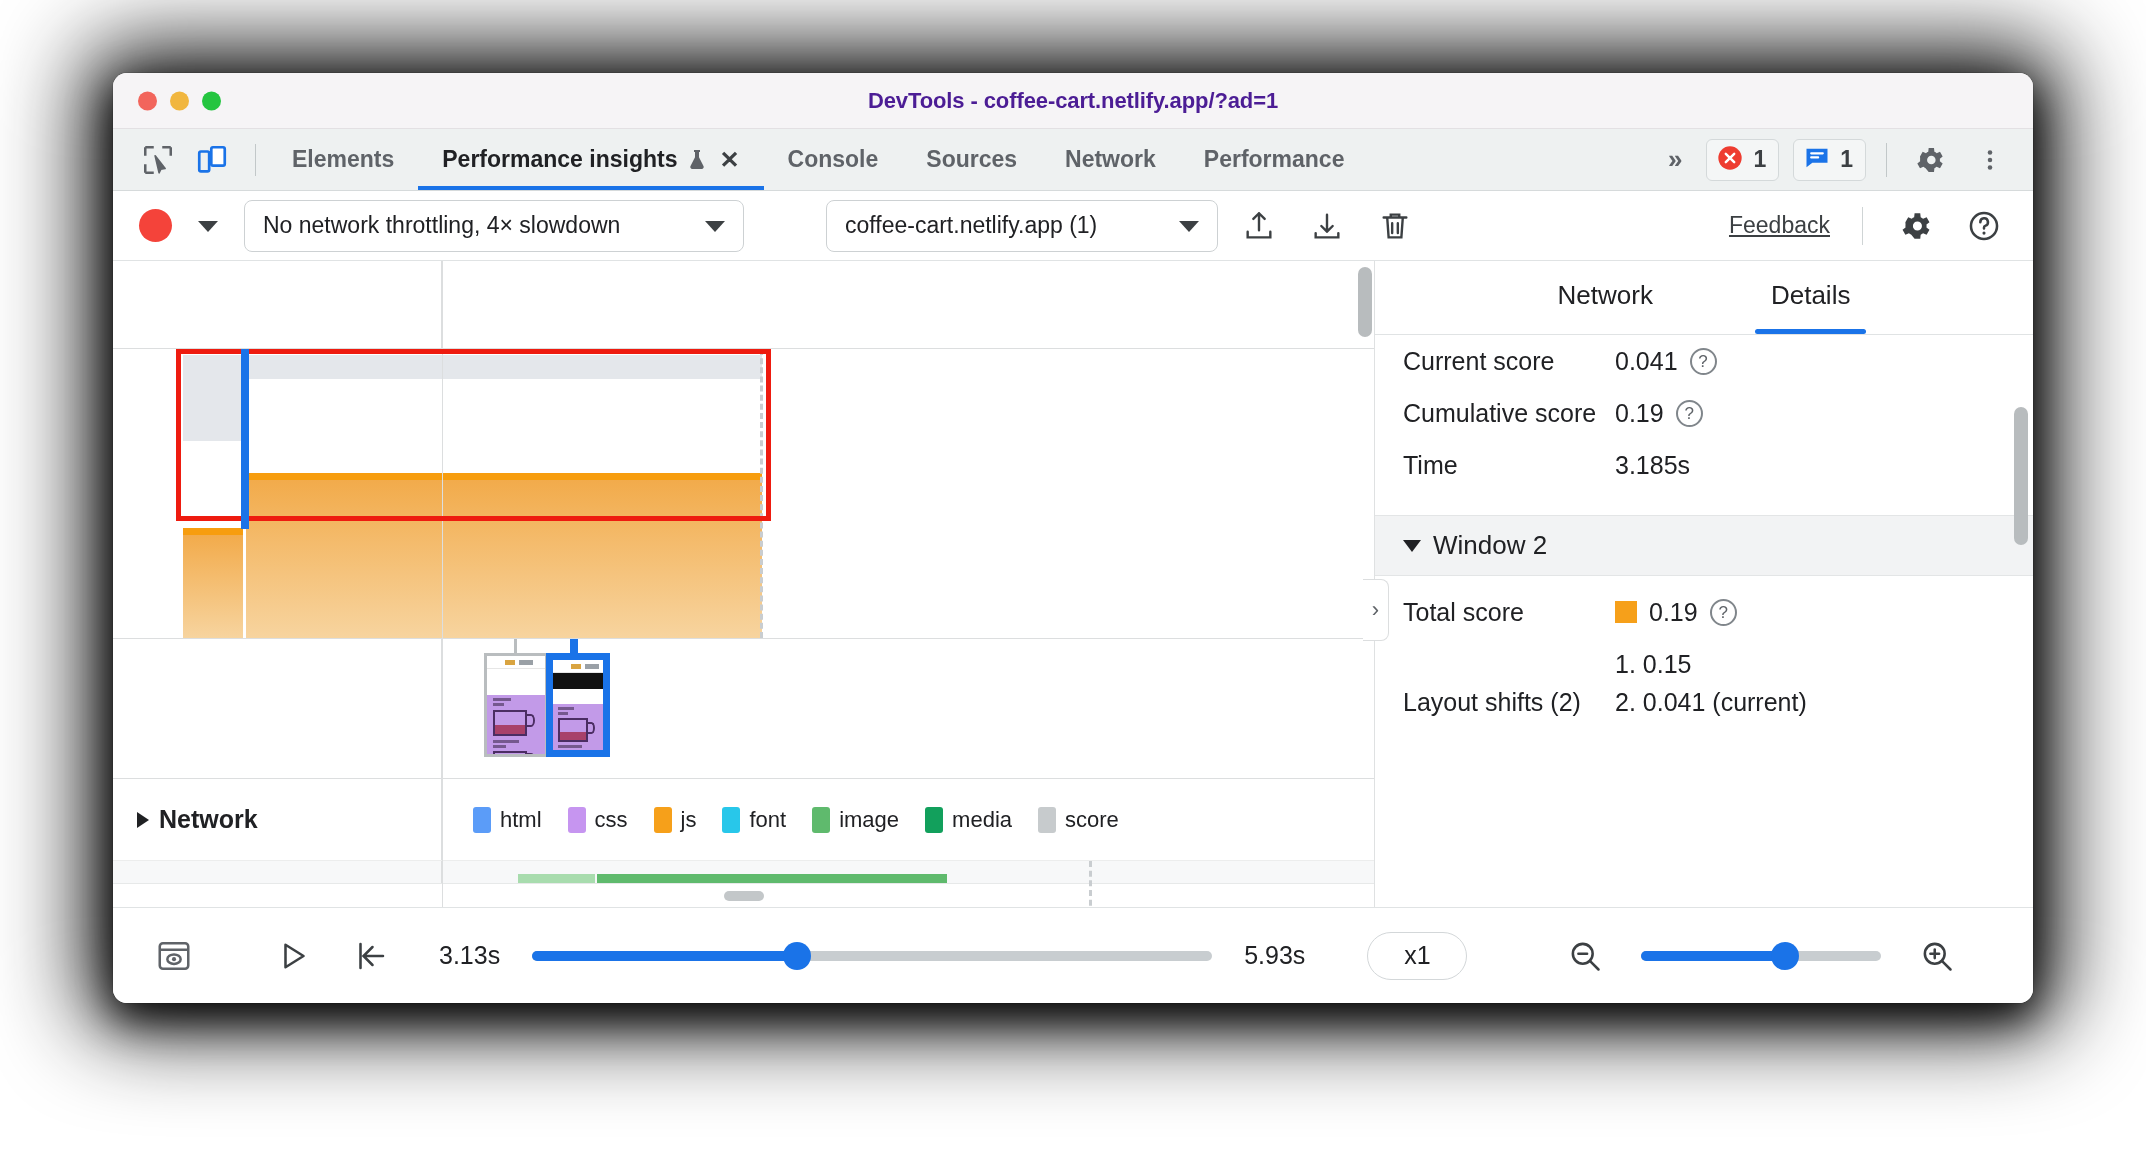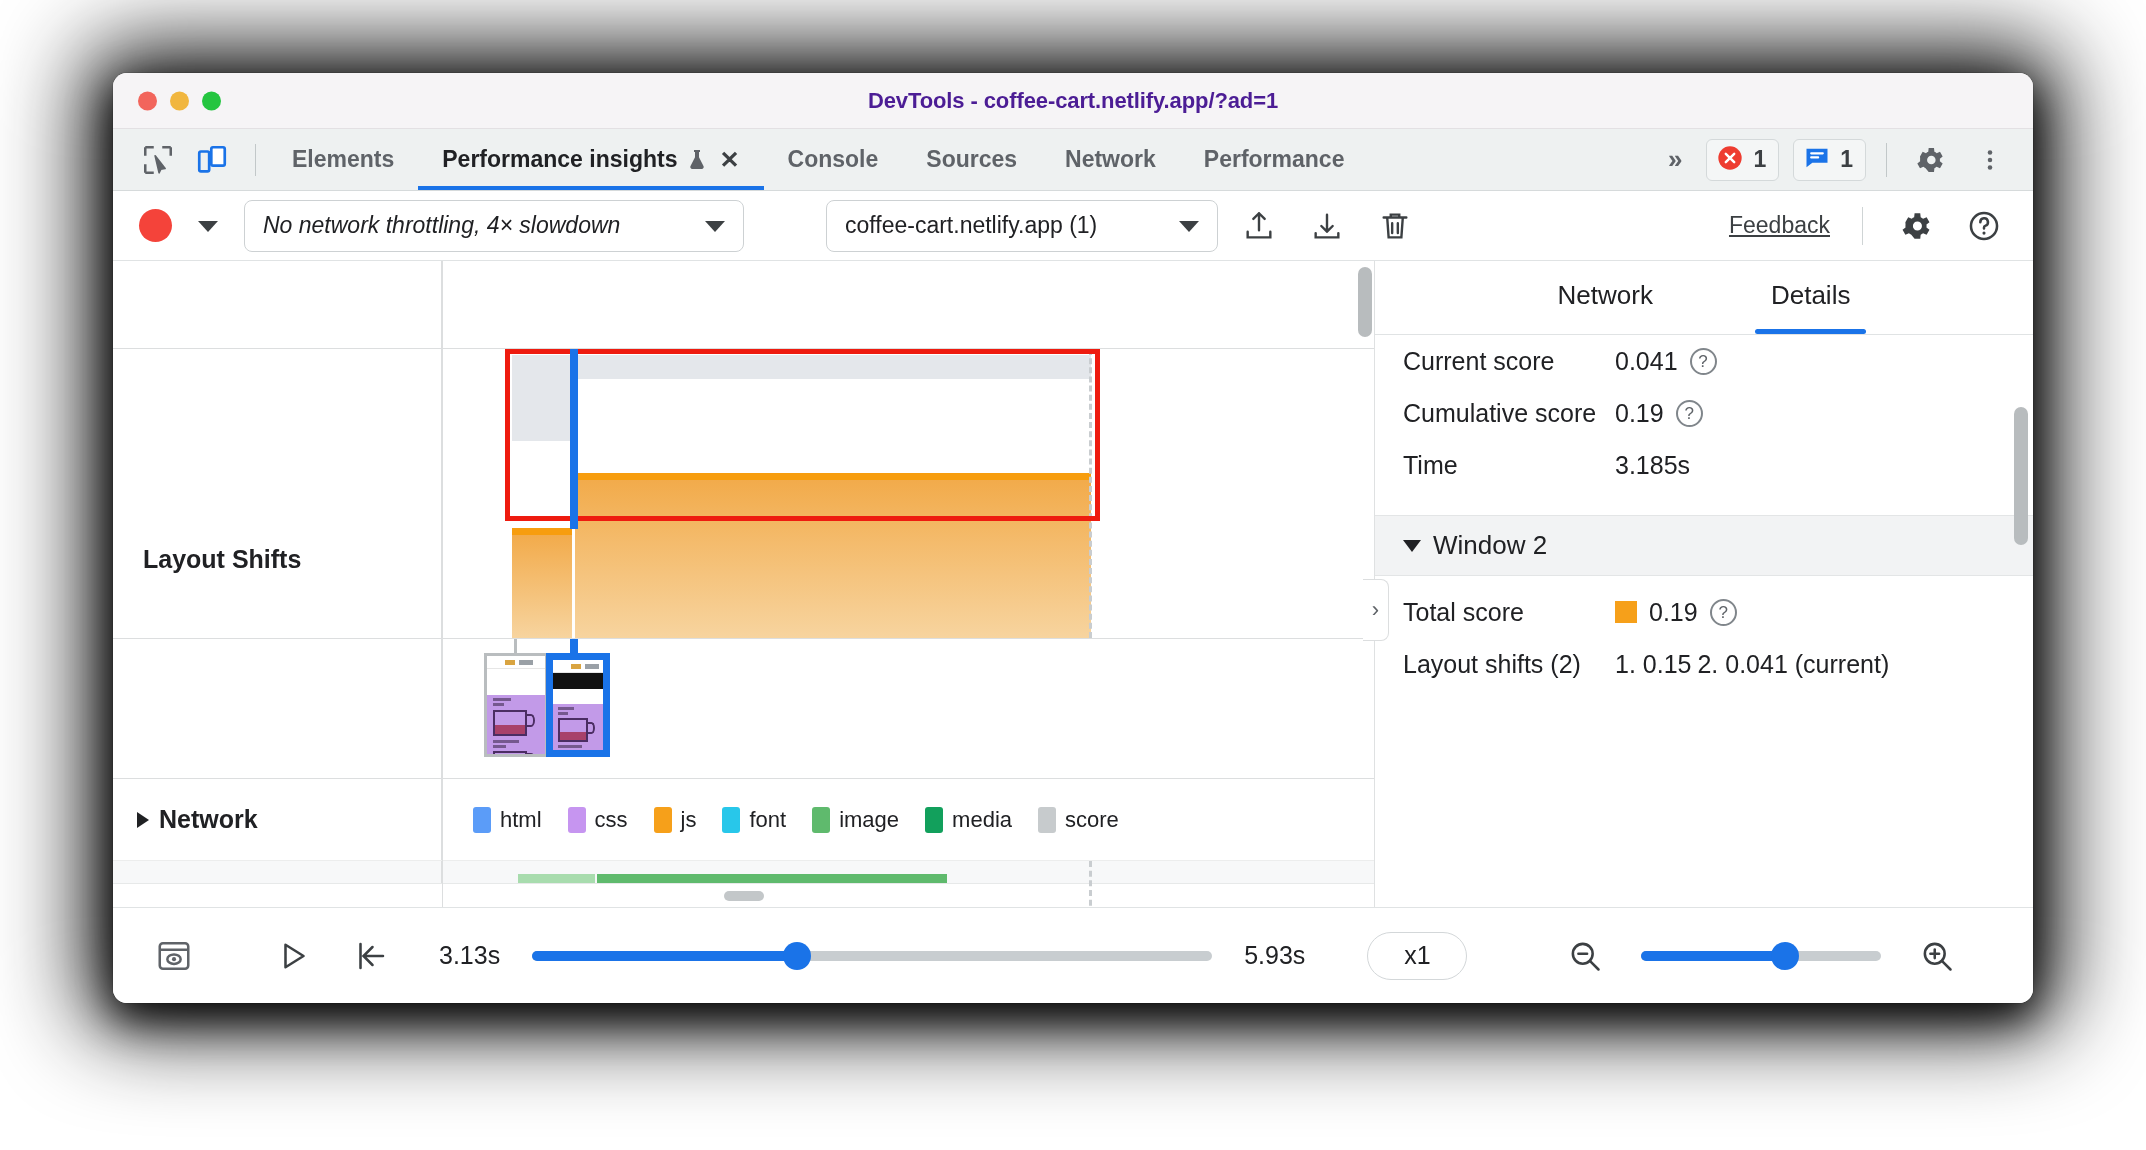--- a/index.html
+++ b/index.html
@@ -358,21 +358,21 @@
   }
   .kv .k {
     width: 212px; flex: 0 0 212px;
     font-size: 25px; color: #202124; line-height: 1.28;
   }
   .kv .v {
     font-size: 25px; color: #202124; line-height: 1.28;
     display: flex; align-items: center; gap: 12px;
     flex-wrap: wrap;
   }
-  .kv .v .stack { display: flex; flex-direction: row; gap: 6px; }
+  .kv .v .stack { display: flex; flex-direction: column; gap: 6px; }
   .qmark {
     display: inline-flex; align-items: center; justify-content: center;
     width: 27px; height: 27px; border-radius: 50%;
     border: 2px solid #80868b; color: #5f6368;
     font-size: 17px; line-height: 1;
   }
   .swatch-or { width: 22px; height: 22px; background: #f6a01a; display:inline-block; }
   .window-head {
     background: #f2f3f4;
     border-top: 1px solid #e3e5e6;
@@ -516,21 +516,21 @@
       </div>
     </div>
 
     <div class="perfbar">
       <span class="rec-dot"></span>
       <span class="caret-btn">
         <svg width="24" height="16" viewBox="0 0 24 16">
             <path d="M2 3h20L12 14z" fill="#3c4043"></path>
           </svg>
       </span>
-      <span class="select-box" style="width:500px;font-style:italic;">
+      <span class="select-box" style="width:500px;">
         <span>No network throttling, 4× slowdown</span>
         <span class="sel-caret">
           <svg width="24" height="16" viewBox="0 0 24 16">
               <path d="M2 3h20L12 14z" fill="#3c4043"></path>
             </svg>
         </span>
       </span>
       <span style="width:54px"></span>
       <span class="select-box" style="width:392px;gap:37px;">
         <span>coffee-cart.netlify.app (1)</span>
@@ -573,21 +573,20 @@
 
     <div class="body-area">
 
       <div class="timeline">
 
         <div class="ruler">
           <div class="gutter"></div>
         </div>
 
         <div class="ls-row">
-          <div class="ls-label">Layout Shifts</div>
           <div class="ls-canvas">
             <div class="dashline" style="left:647px;"></div>
             <div class="shift-shade" style="left:70px; top:6px; width:60px; height:86px;"></div>
             <div class="shift-shade" style="left:133px; top:6px; width:516px; height:24px;"></div>
             <div class="shift-bar" style="left:70px; width:60px; height:110px;"></div>
             <div class="shift-bar" style="left:133px; width:516px; height:165px;"></div>
             <div class="redbox" style="left:63px; top:0px; width:595px; height:172px;"></div>
             <div class="playhead" style="left:128px; top:0; height:180px;"></div>
           </div>
         </div>

